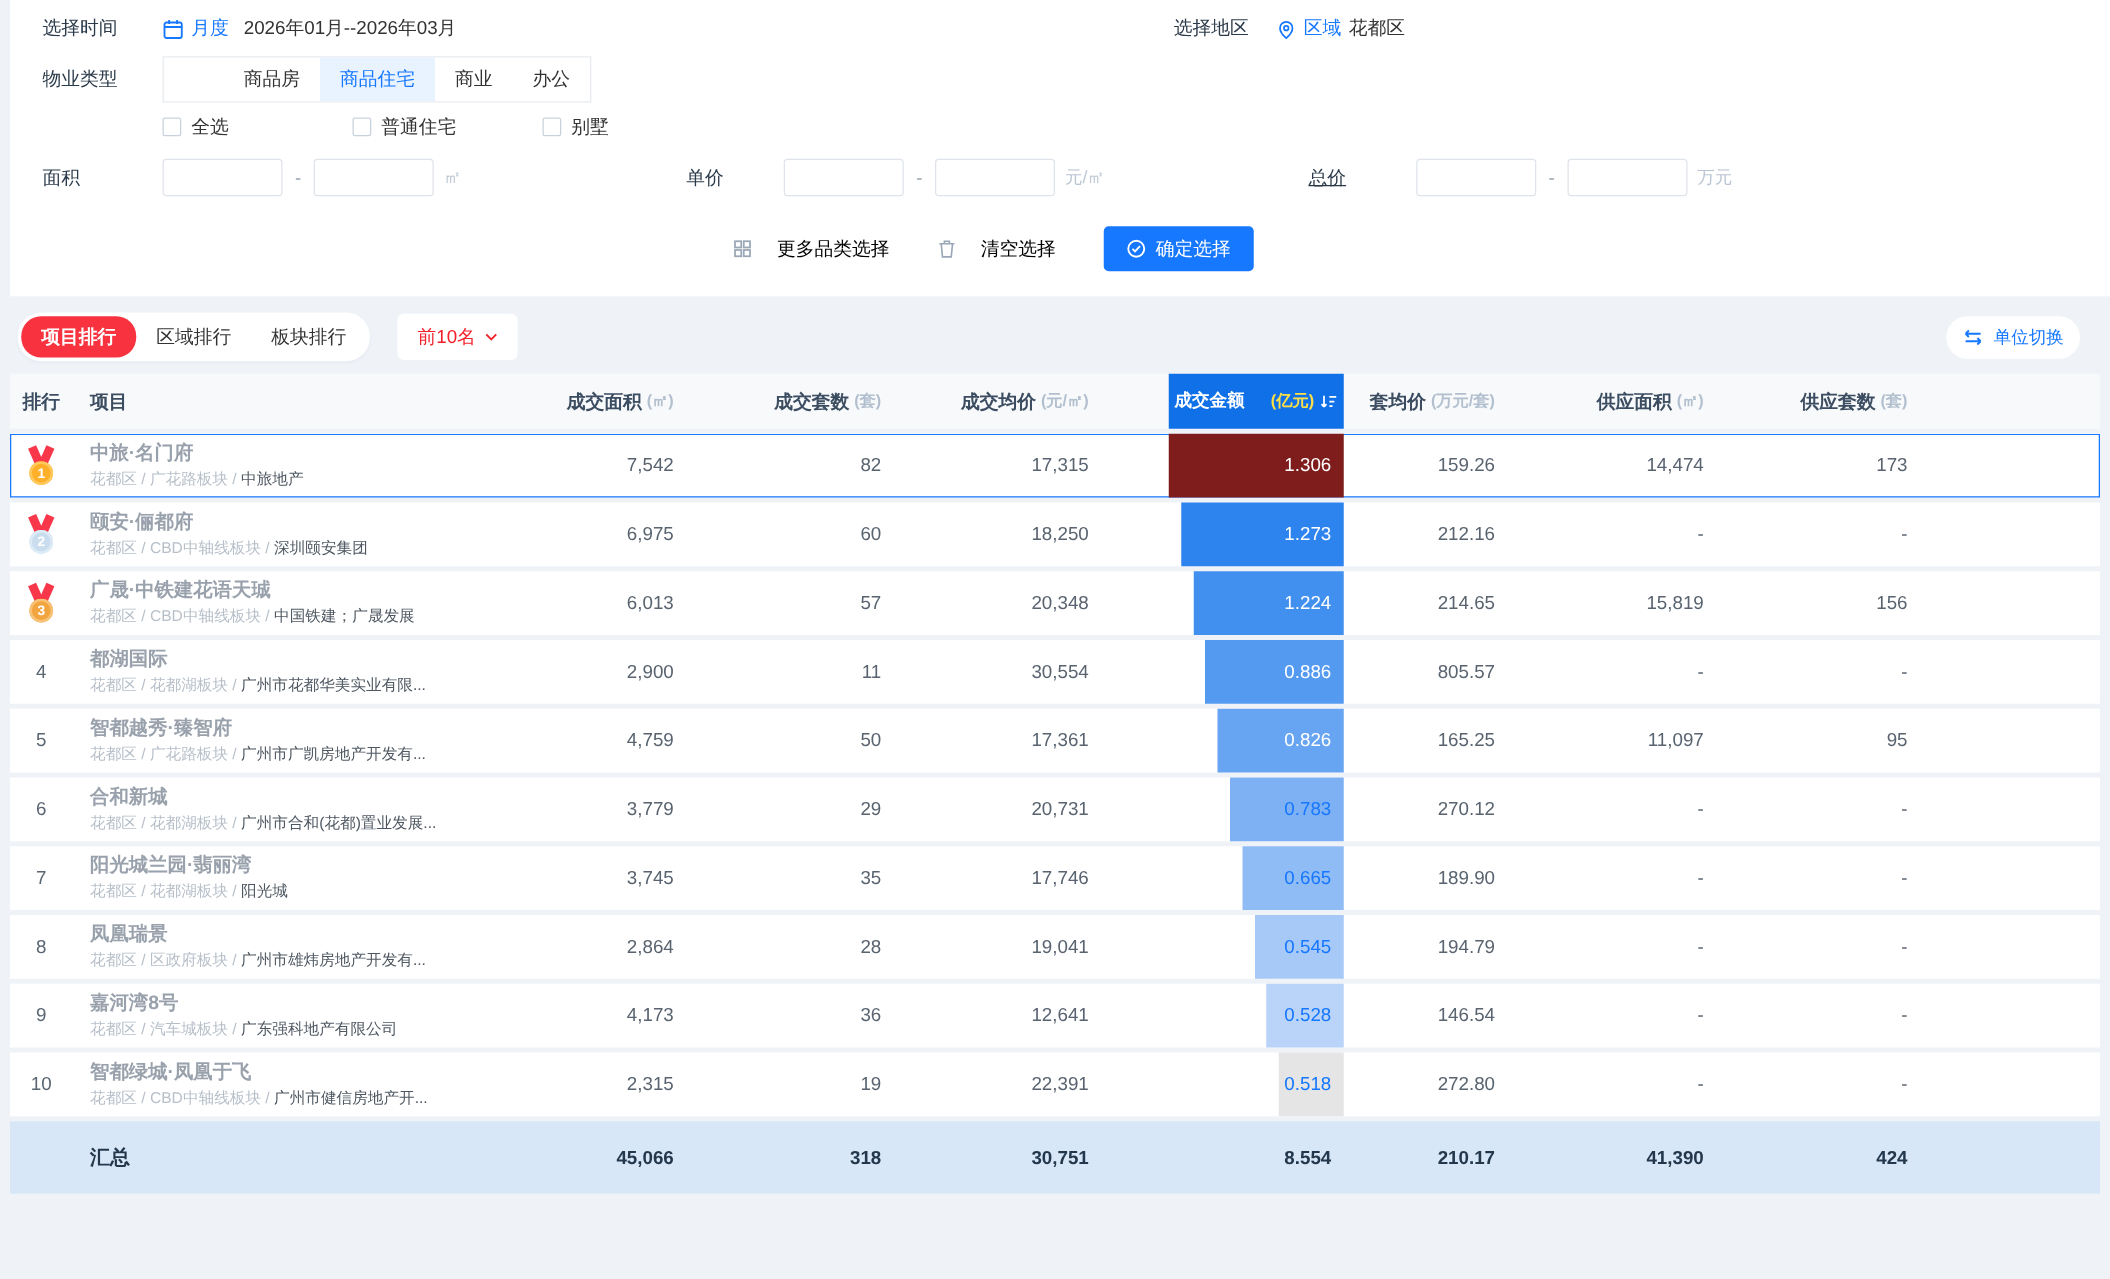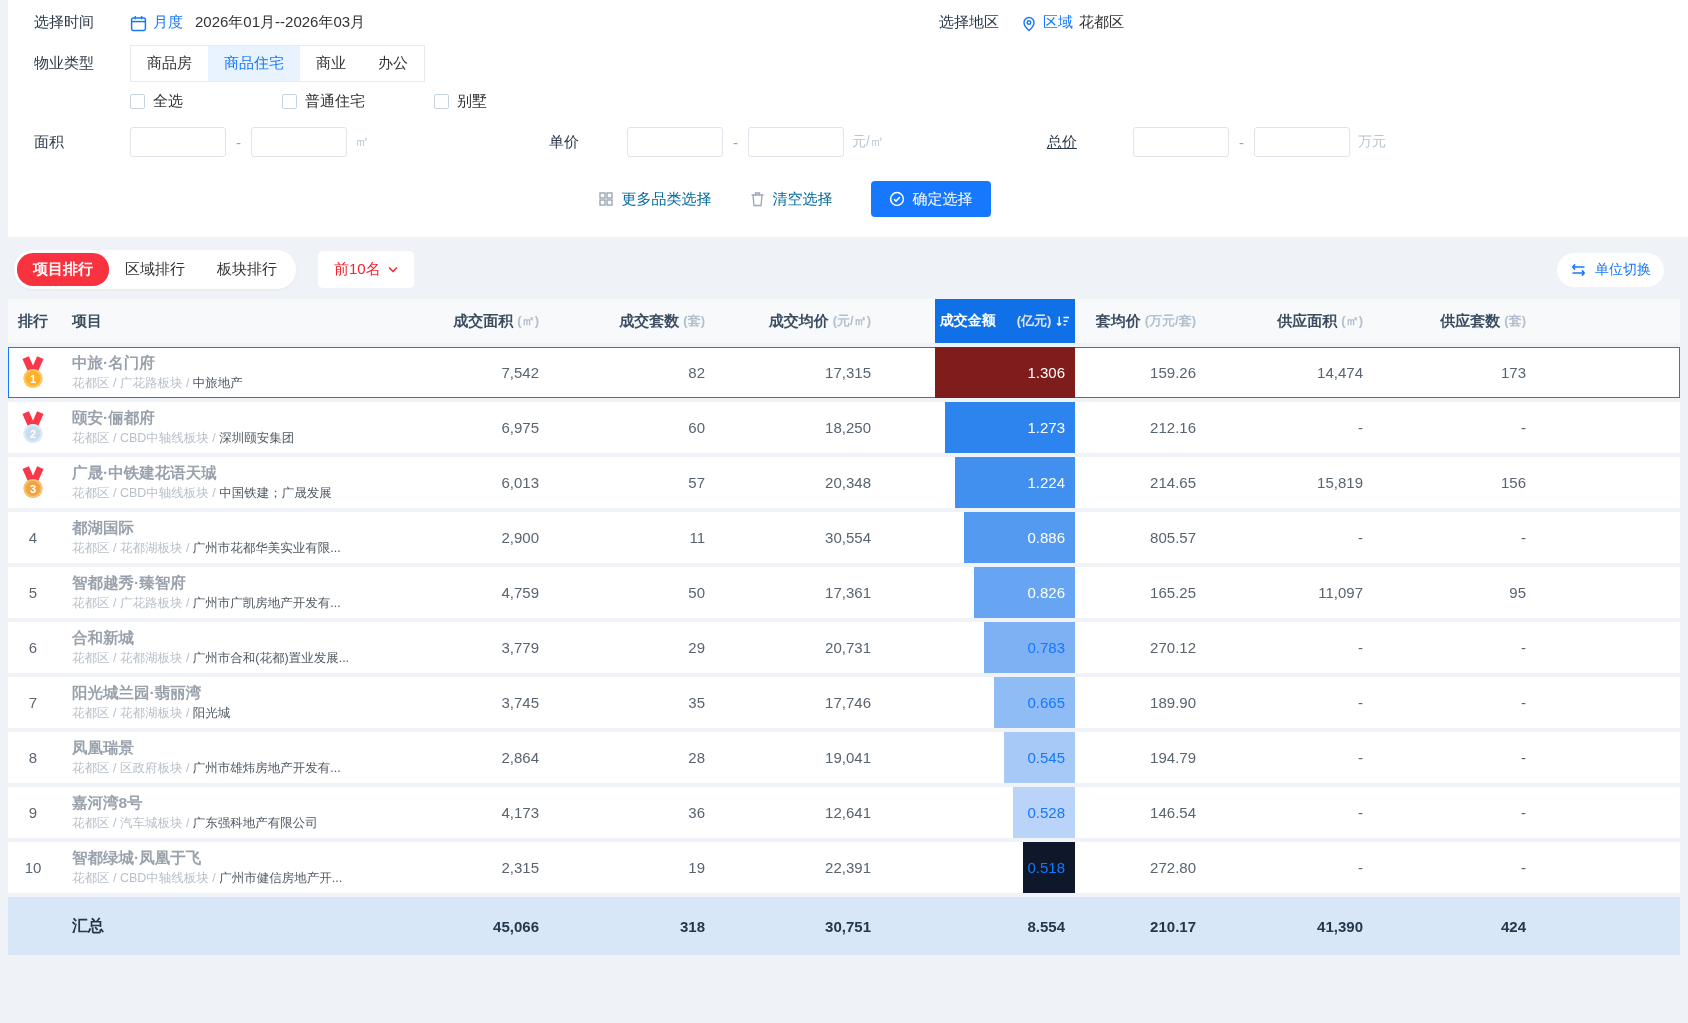--- a/index.html
+++ b/index.html
@@ -12,59 +12,59 @@
   .filter-panel { padding:13px 24px 20px 26px; }
   .f-row { display:flex; align-items:center; }
   .f-label { width:96px; color:#2b3a4a; font-size:15px; flex:none; }
   .blue-link { color:#1677ff; display:inline-flex; align-items:flex-end; gap:6px; cursor:pointer; }
   .date-text { color:#333; margin-left:12px; }
   .region-group { margin-left:auto; margin-right:540px; display:flex; align-items:center; }
   .region-group .f-label { width:auto; margin-right:22px; }
   .region-val { color:#333; margin-left:6px; }
 
   .f-row2 { margin-top:13px; }
-  .ptab-group { display:inline-flex; border:1px solid #e7ebf0; }
+  .ptab-group { display:inline-flex; border:1px solid #e7ebf0;padding-left:48px; }
   .ptab { padding:8px 16px; cursor:pointer; color:#333; }
   .ptab.active { background:#e9f3ff; color:#1677ff; }
 
   .f-row3 { margin-top:10px; padding-left:96px; }
   .cb-item { display:inline-flex; align-items:center; gap:8px; width:152px; cursor:pointer; }
   .cb-box { width:15px; height:15px; border:1px solid #c8d2dd; border-radius:2px; background:#fff; flex:none; }
   .cb-label { color:#333; }
 
   .f-row4 { margin-top:16px; }
   .range-input { width:96px; height:30px; border:1px solid #dfe4ea; border-radius:3px; outline:none; padding:0 8px; font-size:14px; background:#fff; }
   .dash { color:#98a4b1; margin:0 10px; }
   .unit-txt { color:#b9c5d2; margin-left:8px; font-size:14px; }
   .mid-label { margin-left:180px; color:#2b3a4a; margin-right:48px; }
   .end-label { margin-left:163px; color:#2b3a4a; margin-right:56px;text-decoration:underline; }
 
   .f-row5 { margin-top:24px; display:flex; justify-content:center; align-items:center; gap:38px; position:relative; left:-55px; }
-  .ghost-btn { display:inline-flex; align-items:center; gap:8px; color:#0369a1; cursor:pointer; font-size:15px; }
+  .ghost-btn { display:inline-flex; align-items:center; gap:20px; color:#000000; cursor:pointer; font-size:15px; }
   .confirm-btn { display:inline-flex; align-items:center; gap:8px; background:#1677ff; color:#fff; border:none;
     padding:0 18px; height:36px; border-radius:4px; font-size:15px; cursor:pointer; }
 
   
   .toolbar { margin:13px 8px 10px 14px; display:flex; align-items:center; }
   .rtabs { display:inline-flex; align-items:center; background:#fff; border-radius:19px; padding:3px; box-shadow:0 1px 3px rgba(30,60,90,.05); }
   .rtab { padding:7px 16px; color:#333; cursor:pointer; border-radius:16px; }
   .rtab.active { background:#f8323e; color:#fff; font-weight:700; }
   .topn { margin-left:22px; background:#fff; border-radius:5px; padding:9px 16px; color:#f5222d; display:inline-flex; align-items:center; gap:7px; cursor:pointer; }
   .unit-switch { margin-left:auto; margin-right:16px; background:#fff; border-radius:17px; padding:8px 13px; color:#1677ff; display:inline-flex; align-items:center; gap:8px; cursor:pointer; font-size:14px; }
 
   
   .table-wrap { margin:0 8px; }
   .grid { display:grid; grid-template-columns:50px 340px 145px 166px 166px 60px 140px 125px 167px 163px minmax(0,1fr); }
   .t-head { background:#f7f9fb; height:44px; align-items:stretch; color:#3c4d61; font-weight:700; font-size:15px; }
   .h-cell { display:flex; align-items:center; justify-content:flex-end; padding-right:4px; white-space:nowrap; }
   .h-cell .unit { color:#b2bfce; font-weight:600; font-size:13px; margin-left:4px; }
   .h-rank { justify-content:center; padding-right:0; }
   .h-project { justify-content:flex-start; padding-left:14px; }
   .h-blue { background:#1070e8; color:#fff; justify-content:center; gap:5px; font-size:14px; padding-right:0; }
-  .h-blue .unit { color:#e5e5e5;margin-left:16px; }
+  .h-blue .unit { color:#fde047;margin-left:16px; }
 
   .t-row { background:#fff; height:51px; margin-top:4px; align-items:center; position:relative; cursor:pointer; }
   .t-row.selected { box-shadow:inset 0 0 0 1px #1677ff; }
   .c-rank { text-align:center; color:#5b6673; }
   .c-project { padding-left:14px; overflow:hidden; }
   .p-name { font-weight:700; font-size:15.5px; color:#99a2ac; line-height:1.25; white-space:nowrap; }
   .p-sub { font-size:12.5px; margin-top:2px; white-space:nowrap; }
   .p-path { color:#b7bfc9; }
   .p-dev { color:#4f5862; }
   .num { text-align:right; padding-right:4px; color:#596470; }
@@ -437,21 +437,21 @@
         <div class="c-rank">10</div>
         <div class="c-project">
           <div class="p-name">智都绿城·凤凰于飞</div>
           <div class="p-sub"><span class="p-path">花都区 / CBD中轴线板块 / </span><span class="p-dev">广州市健信房地产开...</span></div>
         </div>
         <div class="num">2,315</div>
         <div class="num">19</div>
         <div class="num">22,391</div>
         <div></div>
         <div class="bar-cell">
-          <div class="bar" style="width: 37%; background: #0f172a; color: rgb(22, 119, 255);">0.518</div>
+          <div class="bar" style="width: 37%; background: #e5e5e5; color: rgb(22, 119, 255);">0.518</div>
         </div>
         <div class="num">272.80</div>
         <div class="num">-</div>
         <div class="num">-</div>
         <div></div>
       </div>
     </div>
   <div class="grid t-summary">
     <div></div>
     <div class="s-label">汇总</div>

